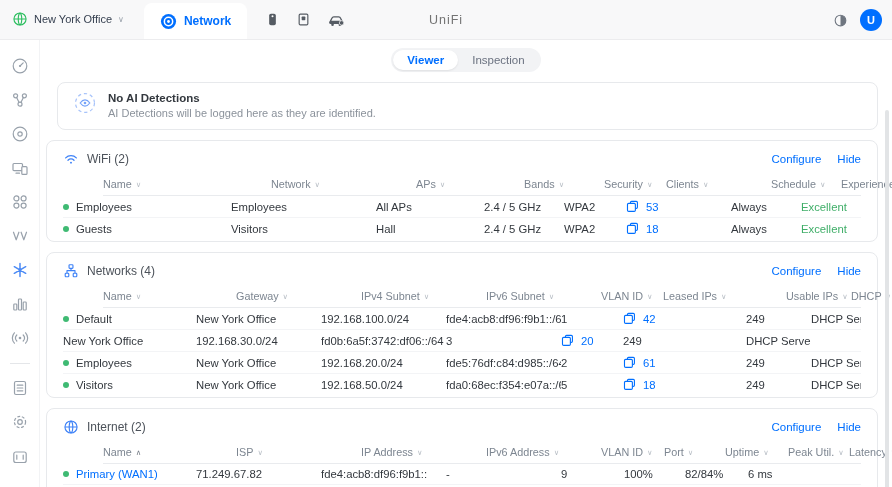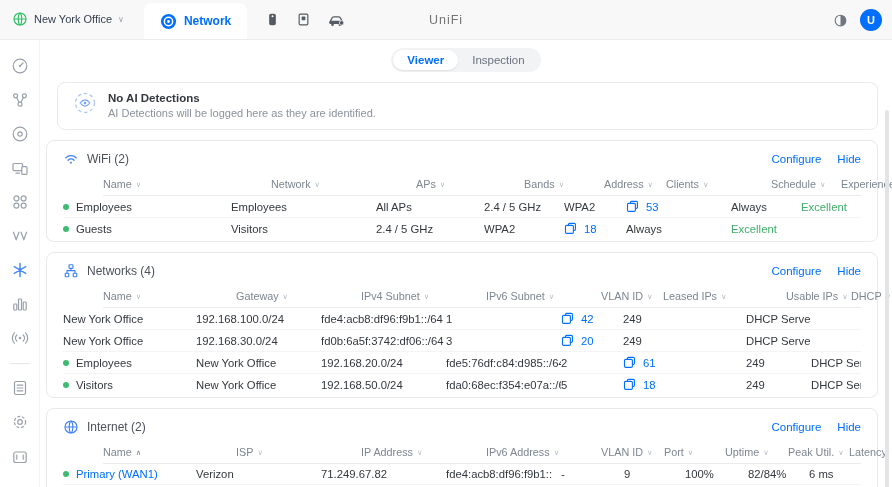--- a/index.html
+++ b/index.html
@@ -253,21 +253,21 @@
             </div>
             <div class="th">
               <span>APs</span>
               <span class="sort">∨</span>
             </div>
             <div class="th">
               <span>Bands</span>
               <span class="sort">∨</span>
             </div>
             <div class="th">
-              <span>Address</span>
+              <span>Security</span>
               <span class="sort">∨</span>
             </div>
             <div class="th">
               <span>Clients</span>
               <span class="sort">∨</span>
             </div>
             <div class="th">
               <span>Schedule</span>
               <span class="sort">∨</span>
             </div>
@@ -294,20 +294,21 @@
             </div>
             <div class="td">Always</div>
             <div class="td good">Excellent</div>
           </div>
           <div class="tr">
             <div class="td">
               <span class="dot on"></span>
               <span>Guests</span>
             </div>
             <div class="td">Visitors</div>
+            <div class="td">Hall</div>
             <div class="td">2.4 / 5 GHz</div>
             <div class="td">WPA2</div>
             <div class="td">
               <svg class="cicon" viewBox="0 0 14 14" fill="none" stroke="#006fff" stroke-width="1.2">
                 <path d="M4.8 3.6V2.7c0-.7.6-1.2 1.2-1.2h5.1c.7 0 1.2.6 1.2 1.2v5.1c0 .7-.6 1.2-1.2 1.2h-1"></path>
                 <rect x="1.6" y="3.6" width="8.5" height="8.7" rx="1.3"></rect>
               </svg>
               <span class="blue">18</span>
             </div>
             <div class="td">Always</div>
@@ -359,20 +360,24 @@
             <div class="th">
               <span>Usable IPs</span>
               <span class="sort">∨</span>
             </div>
             <div class="th">
               <span>DHCP</span>
               <span class="sort">∨</span>
             </div>
           </div>
           <div class="tr">
+            <div class="td">
+              <span class="dot on"></span>
+              <span>Default</span>
+            </div>
             <div class="td">New York Office</div>
             <div class="td">192.168.100.0/24</div>
             <div class="td">fde4:acb8:df96:f9b1::/64</div>
             <div class="td">1</div>
             <div class="td">
               <svg class="cicon" viewBox="0 0 14 14" fill="none" stroke="#006fff" stroke-width="1.2">
                 <path d="M4.8 3.6V2.7c0-.7.6-1.2 1.2-1.2h5.1c.7 0 1.2.6 1.2 1.2v5.1c0 .7-.6 1.2-1.2 1.2h-1"></path>
                 <rect x="1.6" y="3.6" width="8.5" height="8.7" rx="1.3"></rect>
               </svg>
               <span class="blue">42</span>
@@ -485,21 +490,20 @@
             <div class="th">
               <span>Latency</span>
               <span class="sort">∨</span>
             </div>
           </div>
           <div class="tr">
             <div class="td">
               <span class="dot on"></span>
               <span class="blue">Primary (WAN1)</span>
             </div>
-            <div class="td">Verizon</div>
             <div class="td">71.249.67.82</div>
             <div class="td">fde4:acb8:df96:f9b1::</div>
             <div class="td">-</div>
             <div class="td">9</div>
             <div class="td">100%</div>
             <div class="td">82/84%</div>
             <div class="td">6 ms</div>
           </div>
           <div class="tr">
             <div class="td"></div>

